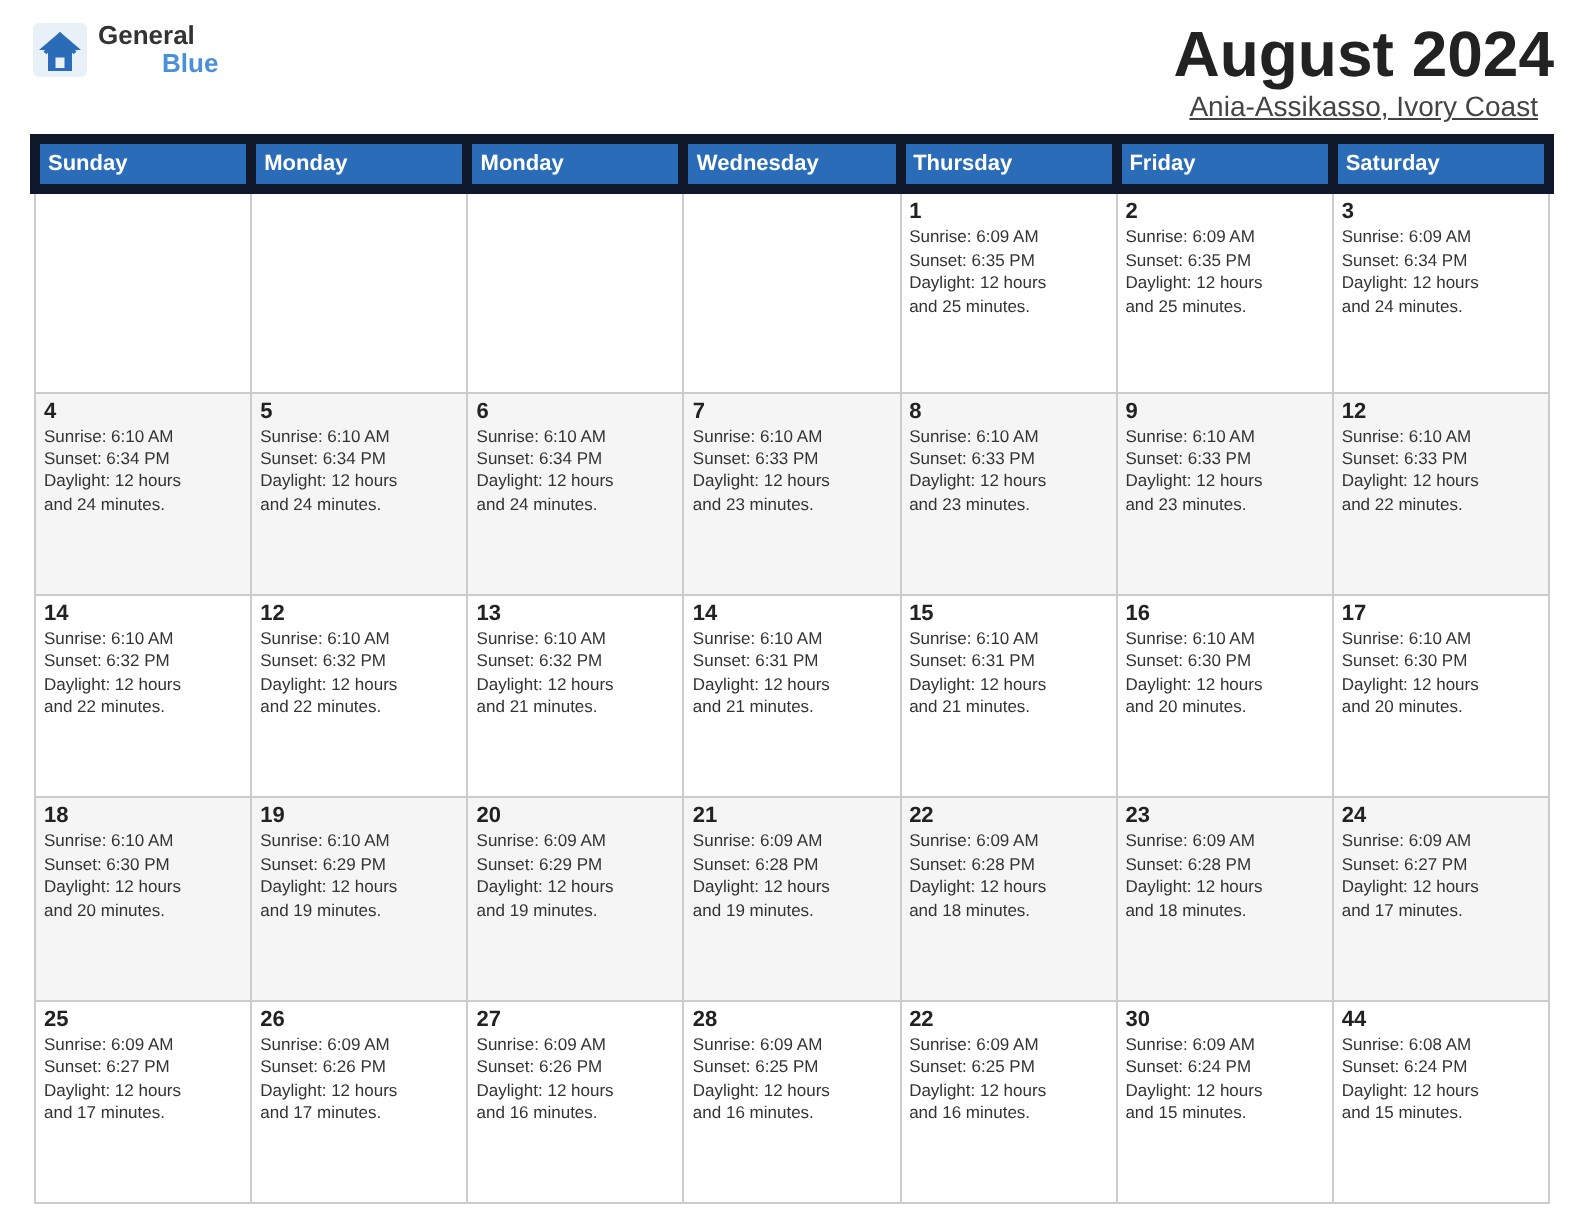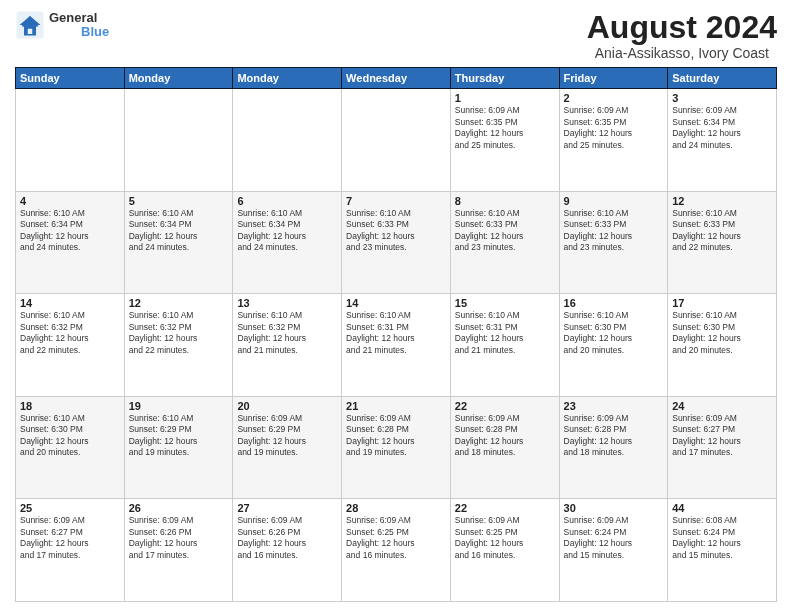--- a/index.html
+++ b/index.html
@@ -47,35 +47,36 @@
     .title-block h1 {
       font-size: 32px;
       font-weight: bold;
       color: #222;
       line-height: 1.1;
     }
     .title-block h2 {
       font-size: 14px;
       font-weight: normal;
       color: #444;
+      text-decoration: underline;
     }
     .calendar {
       flex: 1;
       border: 1px solid #ccc;
       border-collapse: collapse;
       width: 100%;
       table-layout: fixed;
     }
     .calendar th {
       background: #2a6cb8;
       color: #fff;
       font-size: 11px;
       font-weight: bold;
       padding: 4px 4px;
-      border: 1px solid #0f172a;
+      border: 5px solid #0f172a;
       text-align: left;
     }
     .calendar td {
       border: 1px solid #ccc;
       vertical-align: top;
       padding: 3px 4px;
       font-size: 9px;
       color: #333;
       height: 82px;
       background: #fff;

